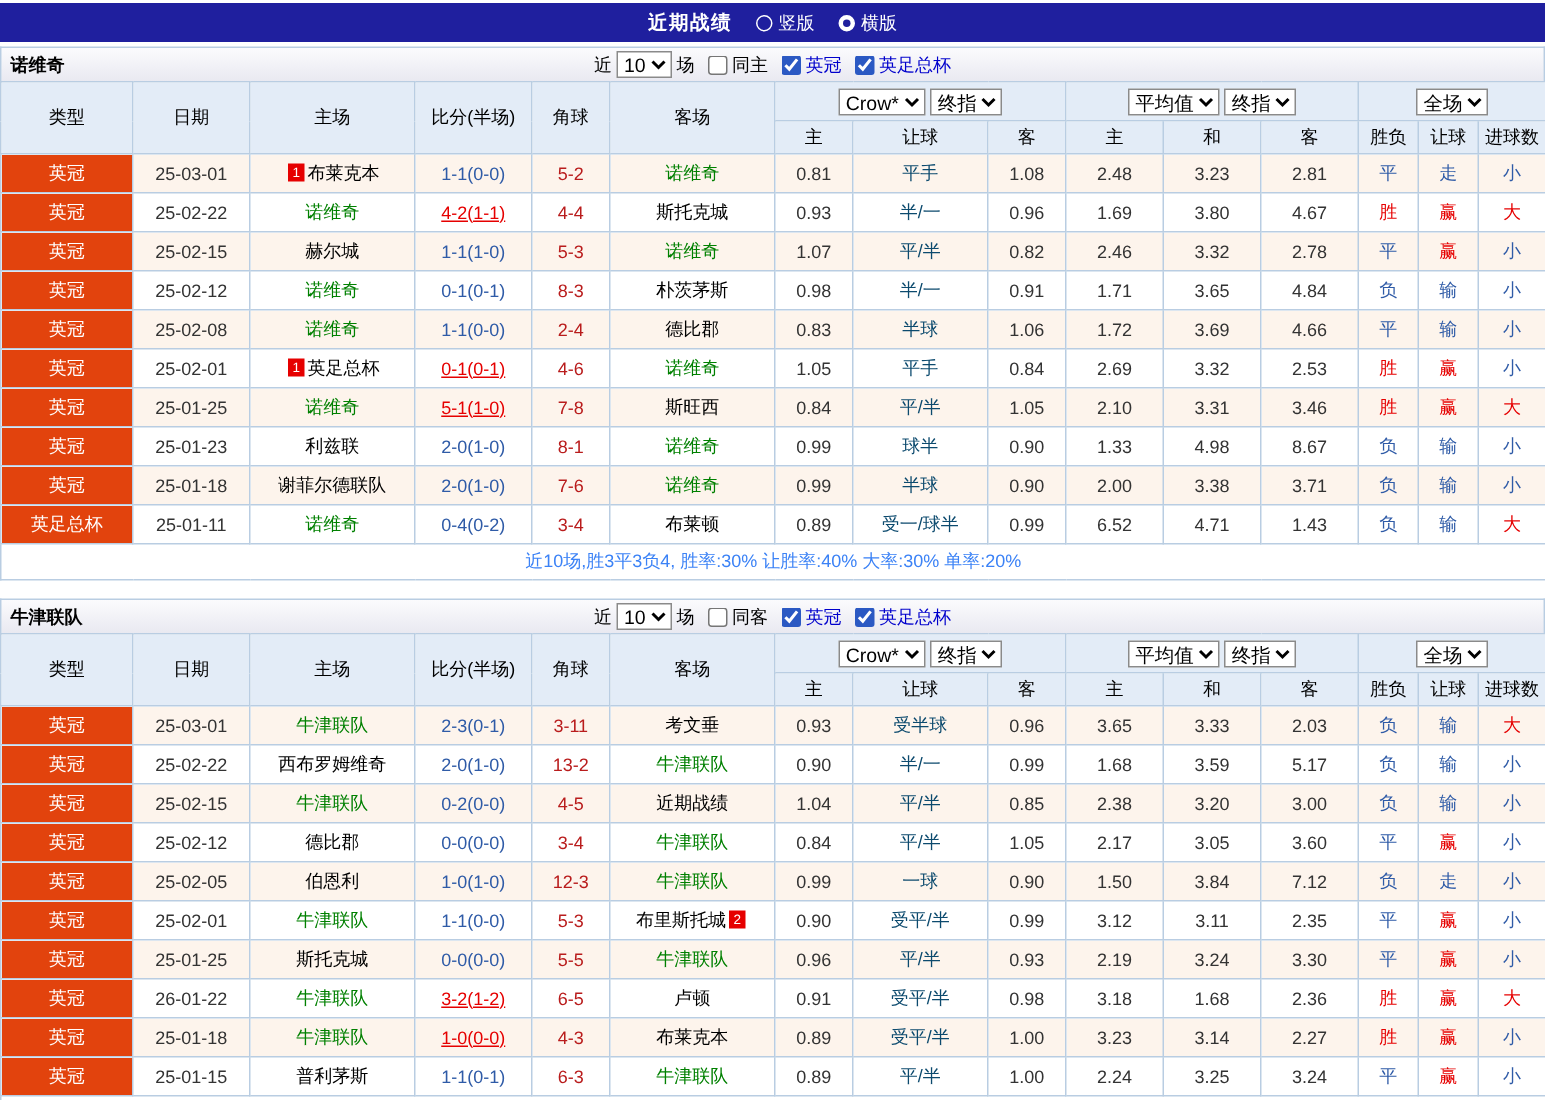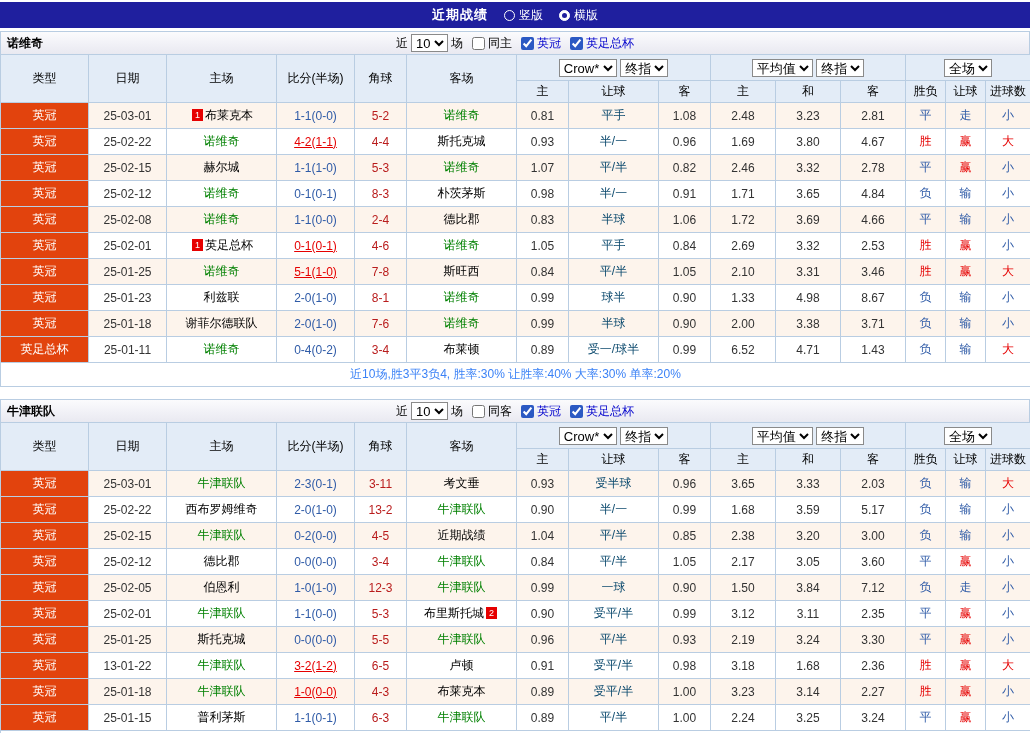--- a/index.html
+++ b/index.html
@@ -526,21 +526,21 @@
             <td class="odds-cell">0.93</td>
             <td class="odds-cell">2.19</td>
             <td class="odds-cell">3.24</td>
             <td class="odds-cell">3.30</td>
             <td class="res-cell">平</td>
             <td class="res-cell red">赢</td>
             <td class="res-cell">小</td>
           </tr>
           <tr>
             <td class="type-cell">英冠</td>
-            <td class="date-cell">13-01-22</td>
+            <td class="date-cell">26-01-22</td>
             <td class="team-cell"><span class="team-link focus">牛津联队</span></td>
             <td class="score-cell win">3-2(1-2)</td>
             <td class="corner-cell">6-5</td>
             <td class="team-cell"><span class="team-link">卢顿</span></td>
             <td class="odds-cell">0.91</td>
             <td class="line-cell">受平/半</td>
             <td class="odds-cell">0.98</td>
             <td class="odds-cell">3.18</td>
             <td class="odds-cell">1.68</td>
             <td class="odds-cell">2.36</td>

